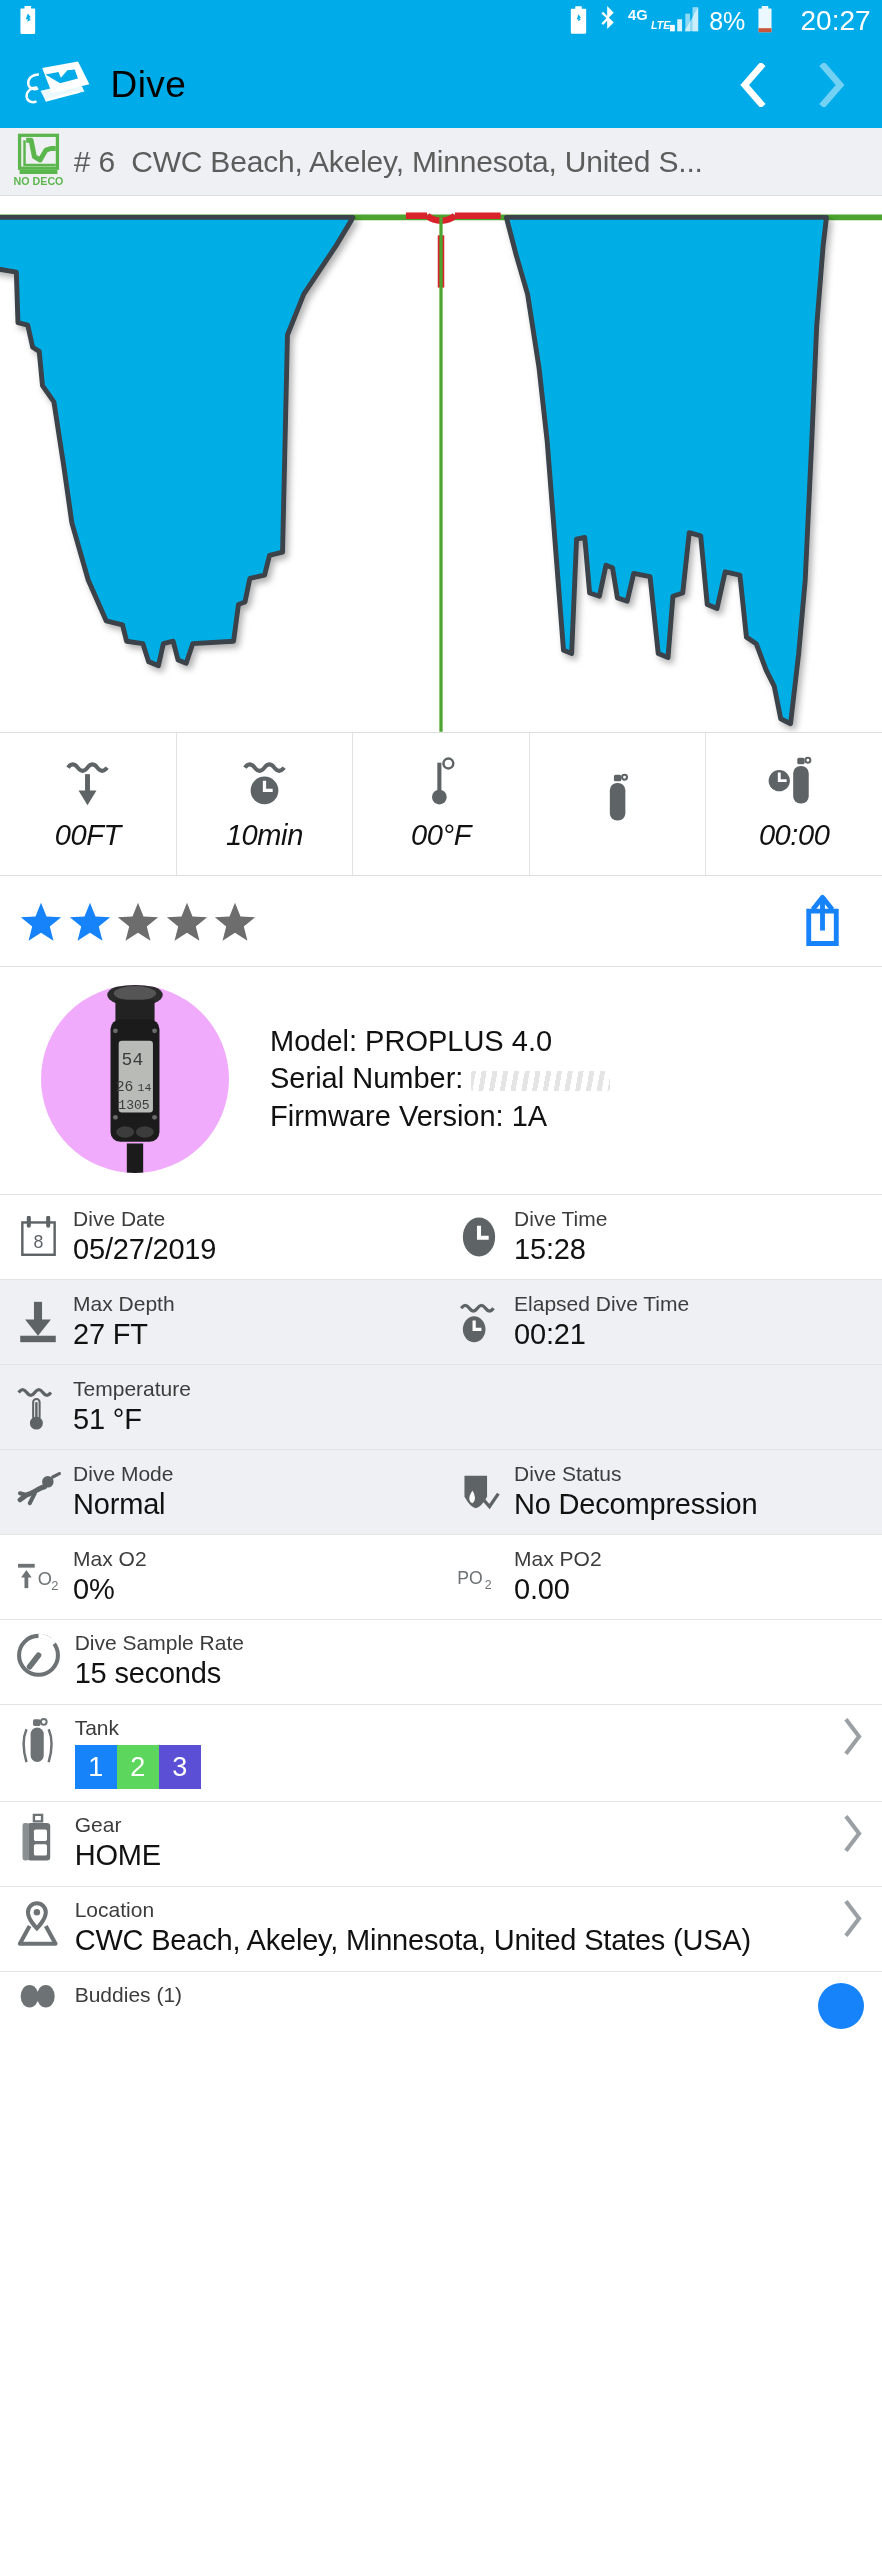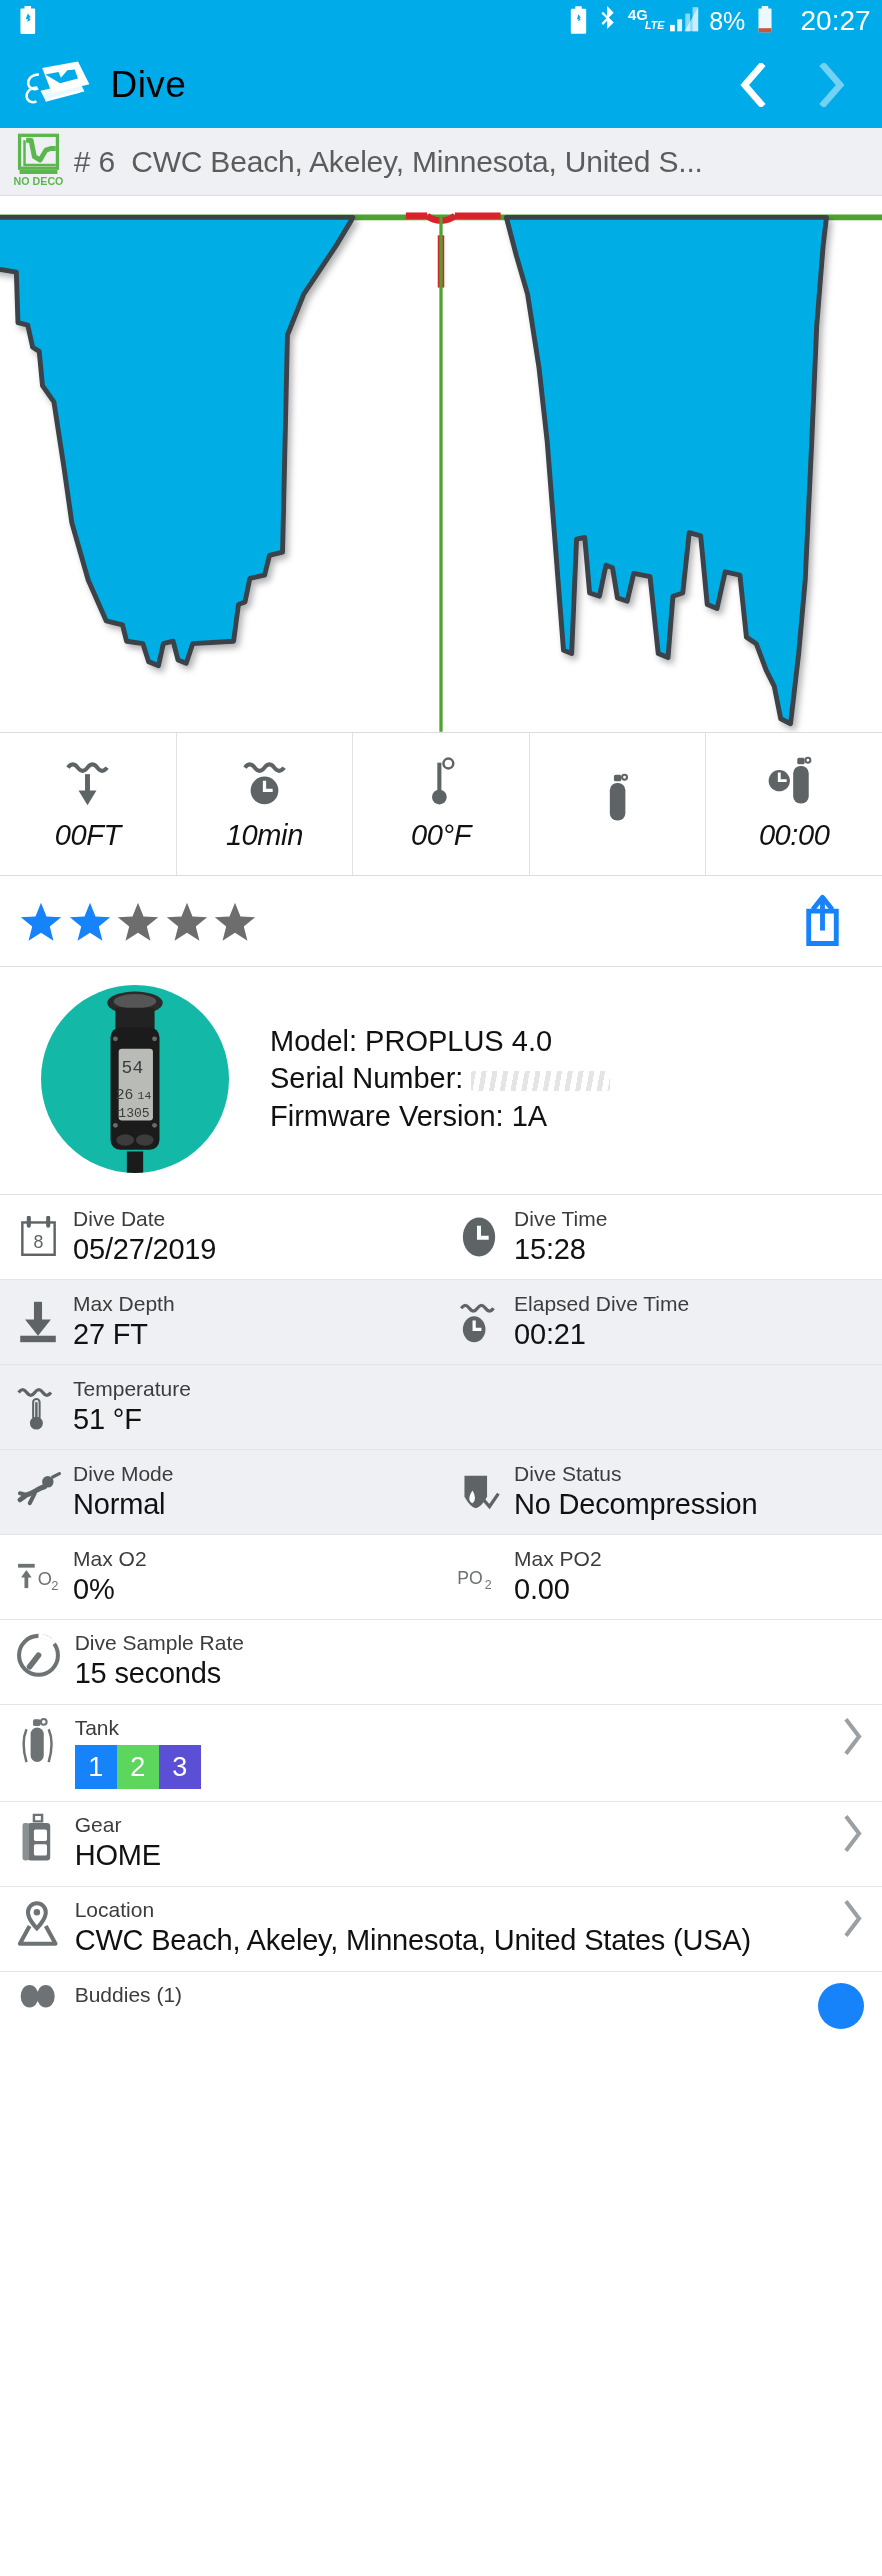--- a/index.html
+++ b/index.html
@@ -22,21 +22,21 @@
   .sb-right{ display:flex; align-items:center; gap:10.6px; }
   .sb-icon{ display:block; }
   .sb-time{
     color:#ffffff; font-size:28px; letter-spacing:0px;
     font-family:"Liberation Sans", sans-serif; line-height:1;
     margin-left:16px;
   }
   .sb-pct{ color:#fff; font-size:25px; line-height:1; }
   .lte-wrap{ position:relative; width:31px; height:28px; }
   .lte-4g{ position:absolute; left:0; top:0; font-size:14.7px; color:#fff; font-weight:bold;}
-  .lte-lte{ position:absolute; left:17px; top:12.3px; font-size:10.6px; color:#fff; font-style:italic; font-weight:bold;}
+  .lte-lte{ position:absolute; left:23px; top:12.3px; font-size:10.6px; color:#fff; font-style:italic; font-weight:bold;}
 
   
   .appbar{
     height:86px; background:#00ABE9;
     display:flex; align-items:center; padding:0 21px;
     position:relative;
   }
   .app-logo{ width:70px; height:54px; flex:none; margin-right:19.6px;}
   .app-title{
     color:#000000; font-size:37px; font-weight:normal;
@@ -88,22 +88,22 @@
   
   .device{
     display:flex; align-items:center; padding:18px 0 21px 0;
     background:#fff; border-bottom:0.8px solid #e0e0e0;
   }
   .device-img-wrap{
     width:270px; flex:none; display:flex; justify-content:center;
   }
   .device-circle{
     width:188px; height:188px; border-radius:50%;
-    background:#14b8a6; position:relative; display:flex;
-    align-items:flex-start; justify-content:center; overflow:hidden;
+    background:#f0abfc; position:relative; display:flex;
+    align-items:center; justify-content:center; overflow:hidden;
   }
   .device-info{ font-size:29px; color:#111; line-height:1.28; }
   .device-info .redacted{
     display:inline-block; width:139px; height:19.6px;
     vertical-align:middle;
     background:repeating-linear-gradient(100deg,#cfcfcf 0 4.9px,#ffffff 4.9px 10.6px);
     opacity:.55; border-radius:2.5px;
   }
 
   

